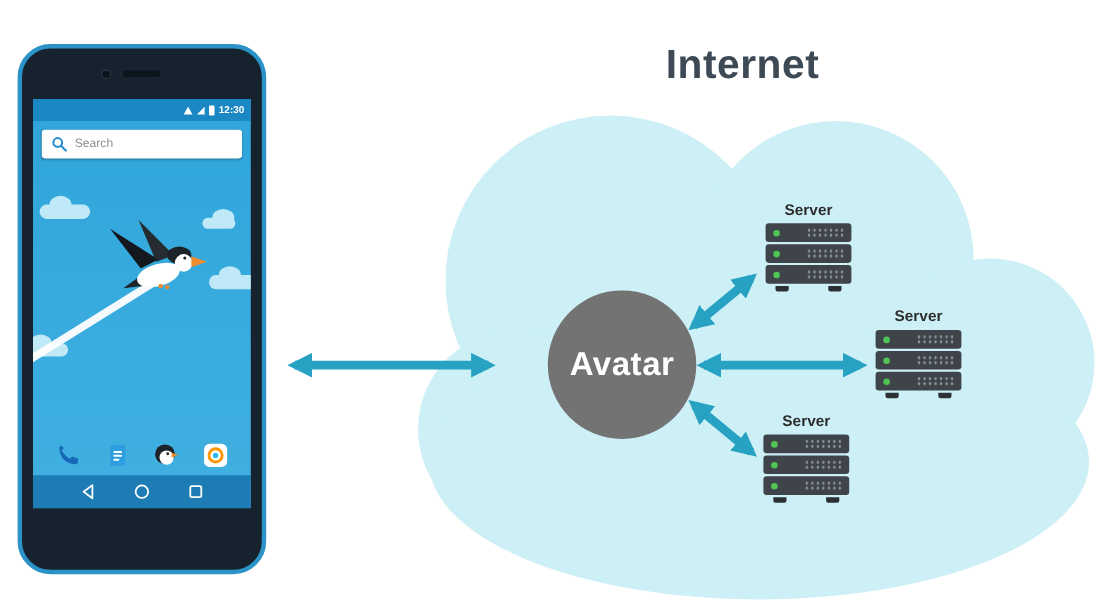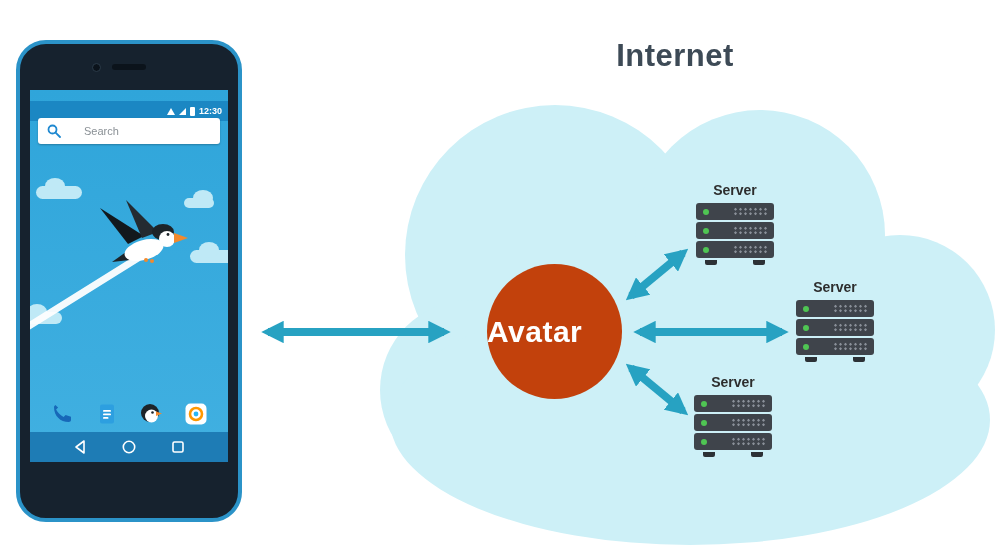--- a/index.html
+++ b/index.html
@@ -5,30 +5,30 @@
   html,body{margin:0;padding:0;}
   body{
     width:1000px;height:560px;position:relative;overflow:hidden;
     background:#ffffff;font-family:"Liberation Sans", sans-serif;
   }
   .abs{position:absolute;}
 
   
   .internet-title{
     left:545px;top:38px;width:260px;text-align:center;
-    font-size:31px;font-weight:bold;color:#3d4a56;letter-spacing:.5px;
+    font-size:37px;font-weight:bold;color:#3d4a56;letter-spacing:.5px;
   }
 
   
   .diagram-svg{left:0;top:0;width:1000px;height:560px;}
 
   
   .avatar-node{
-    left:487px;top:264px;width:135px;height:135px;border-radius:50%;
-    background:#c2410c;display:flex;align-items:center;justify-content:flex-start;
+    left:498px;top:264px;width:135px;height:135px;border-radius:50%;
+    background:#737373;display:flex;align-items:center;justify-content:center;
   }
   .avatar-node span{color:#fff;font-size:30px;font-weight:bold;letter-spacing:.5px;}
 
   
   .server{position:absolute;width:90px;text-align:center;}
   .server-label{font-size:14px;font-weight:bold;color:#2d2d2d;margin-bottom:5px;}
   .server-icon{width:78px;margin:0 auto;}
   .unit{height:17px;background:#3f444b;border-radius:3px;margin-bottom:2px;
     display:flex;align-items:center;padding:0 7px;box-sizing:border-box;}
   .led{width:6px;height:6px;border-radius:50%;background:#4fc553;flex:0 0 auto;}
@@ -42,28 +42,28 @@
   .phone{
     left:16px;top:40px;width:226px;height:482px;box-sizing:border-box;
     background:#16222e;border:4px solid #2b93c8;border-radius:30px;
   }
   .camera-dot{left:72px;top:19px;width:7px;height:7px;border-radius:50%;
     background:#0b131b;border:1px solid #2b3b49;}
   .speaker{left:92px;top:20px;width:34px;height:6px;border-radius:3px;background:#0b131b;}
   .screen{left:10px;top:46px;width:198px;height:372px;overflow:hidden;
     background:linear-gradient(180deg,#2fa5da 0%,#41b0e1 100%);}
   .statusbar{left:0;top:0;width:198px;height:20px;background:#1b87c3;box-sizing:border-box;
-    display:flex;align-items:center;justify-content:flex-end;gap:4px;padding-right:6px;margin-top:11px;}
+    display:flex;align-items:center;justify-content:flex-end;gap:4px;padding-right:6px;}
   .sb-wifi{width:0;height:0;border-left:4px solid transparent;border-right:4px solid transparent;
     border-bottom:7px solid #fff;}
   .sb-signal{width:0;height:0;border-left:7px solid transparent;border-bottom:7px solid #fff;}
   .sb-batt{width:5px;height:9px;background:#fff;border-radius:1px;}
   .sb-time{color:#fff;font-size:9px;font-weight:bold;}
   .searchbar{left:8px;top:28px;width:182px;height:26px;background:#fff;border-radius:3px;
-    box-sizing:border-box;display:flex;align-items:center;gap:23px;padding:0 9px;
+    box-sizing:border-box;display:flex;align-items:center;gap:7px;padding:0 9px;
     box-shadow:0 1px 2px rgba(0,0,0,.25);}
   .search-text{color:#8a9095;font-size:11px;}
   .wcloud{position:absolute;background:#bfe9f6;border-radius:10px;}
   .wcloud::before{content:"";position:absolute;top:-8px;left:9px;width:20px;height:16px;
     border-radius:50%;background:#bfe9f6;}
   .bird-svg{left:0;top:20px;width:198px;height:322px;}
   .dock{left:0;bottom:36px;width:198px;display:flex;justify-content:space-around;
     align-items:center;padding:0 10px;box-sizing:border-box;}
   .navbar{left:0;bottom:0;width:198px;height:30px;background:#1e7cb5;
     display:flex;justify-content:center;align-items:center;gap:34px;}

